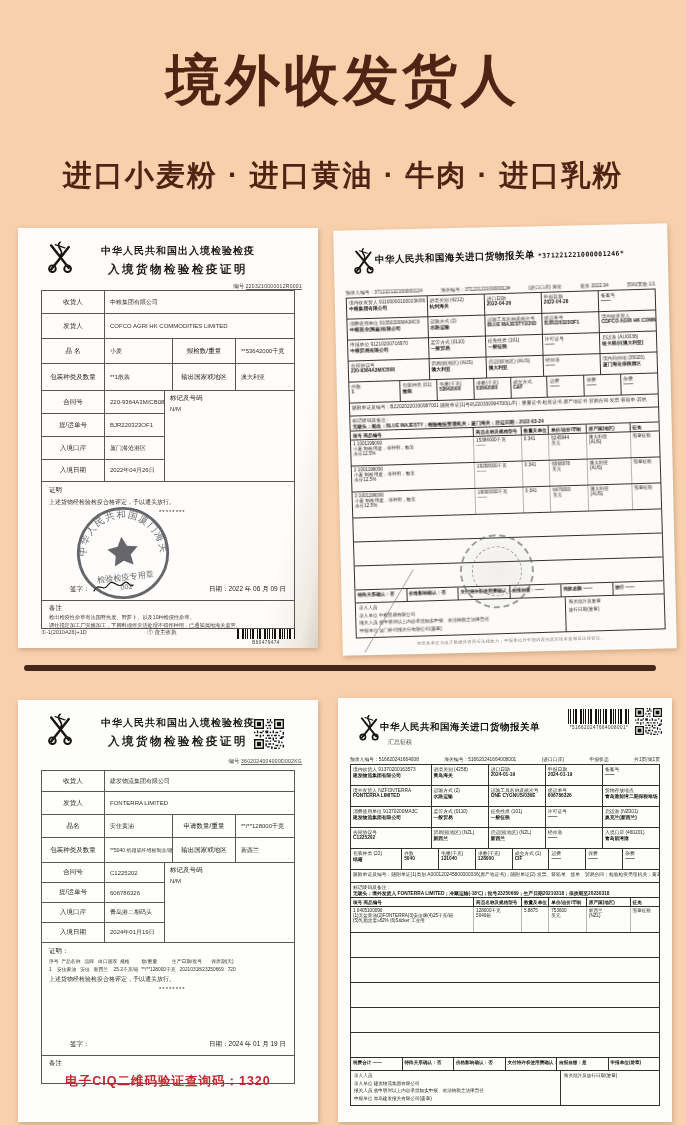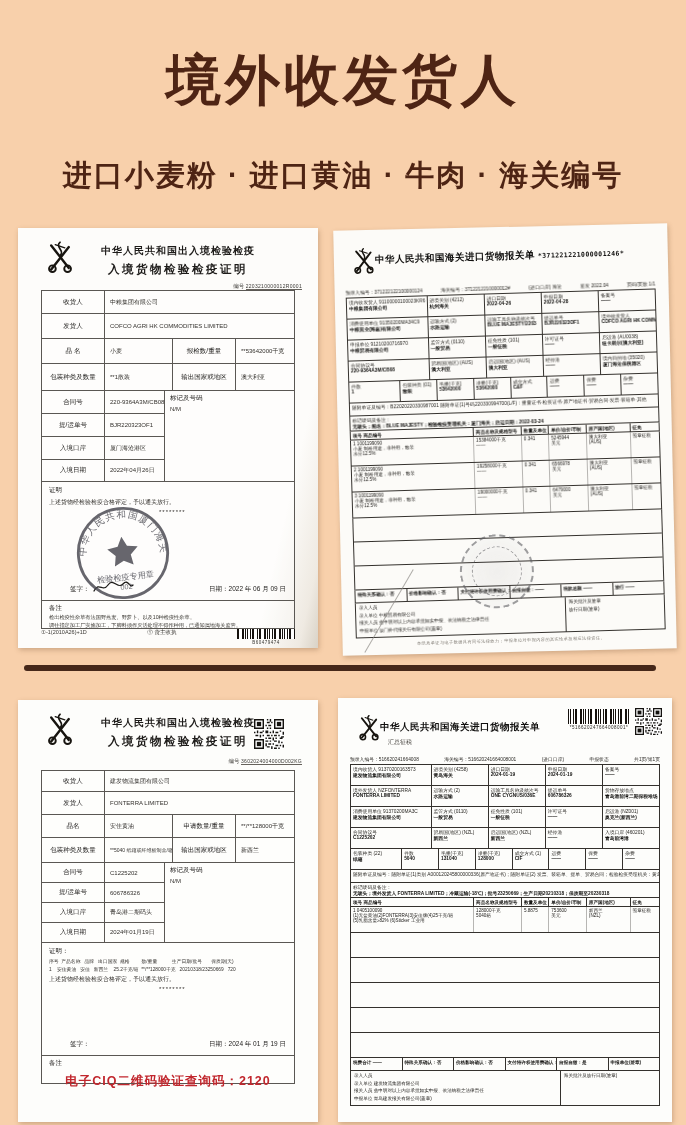--- a/index.html
+++ b/index.html
@@ -153,21 +153,21 @@
         <circle cx="29.5" cy="36" r="4.2" stroke-width="2.4"></circle>
         <circle cx="10.5" cy="36" r="4.2" stroke-width="2.4"></circle>
         <path d="M20 3 C13 9 27 13 20 20" stroke-width="2.2"></path>
         <path d="M14 6 L26 10" stroke-width="1.6"></path>
       </g>
     </symbol>
   </defs>
 </svg>
 
 <div class="page-title">境外收发货人</div>
-<div class="page-sub">进口小麦粉 · 进口黄油 · 牛肉 · 海关编号</div>
+<div class="page-sub">进口小麦粉 · 进口黄油 · 牛肉 · 进口乳粉</div>
 <div class="divider"></div>
 
 <div class="doc" id="doc1">
   <svg class="cert-logo">
       <use href="#ciqlogo"></use>
     </svg>
   <div class="cert-org">中华人民共和国出入境检验检疫</div>
   <div class="cert-title">入境货物检验检疫证明</div>
   <div class="cert-serial">
     <span>编号</span>
@@ -585,21 +585,21 @@
       <div class="tbl-pre">1    安佳黄油   安佳   新西兰    25.2千克/箱  **/**128000千克   20210318/23250669   720</div>
       <div class="st-text">上述货物经检验检疫合格评定，予以通关放行。</div>
       <div class="st-stars">********</div>
       <div class="sign-row">
         <span><span>签字：</span></span>
         <span><span>日期：</span><span>2024 年 01 月 19 日</span></span>
       </div>
     </div>
     <div class="notes">
       <div class="nt-label">备注</div>
-      <div class="ciq-red">电子CIQ二维码验证查询码：2120</div>
+      <div class="ciq-red">电子CIQ二维码验证查询码：1320</div>
     </div>
   </div>
 </div>
 
 <div class="doc" id="doc4">
   <div class="decl-inner">
     <div class="decl-head">
       <svg class="decl-logo">
           <use href="#ciqlogo"></use>
         </svg>

